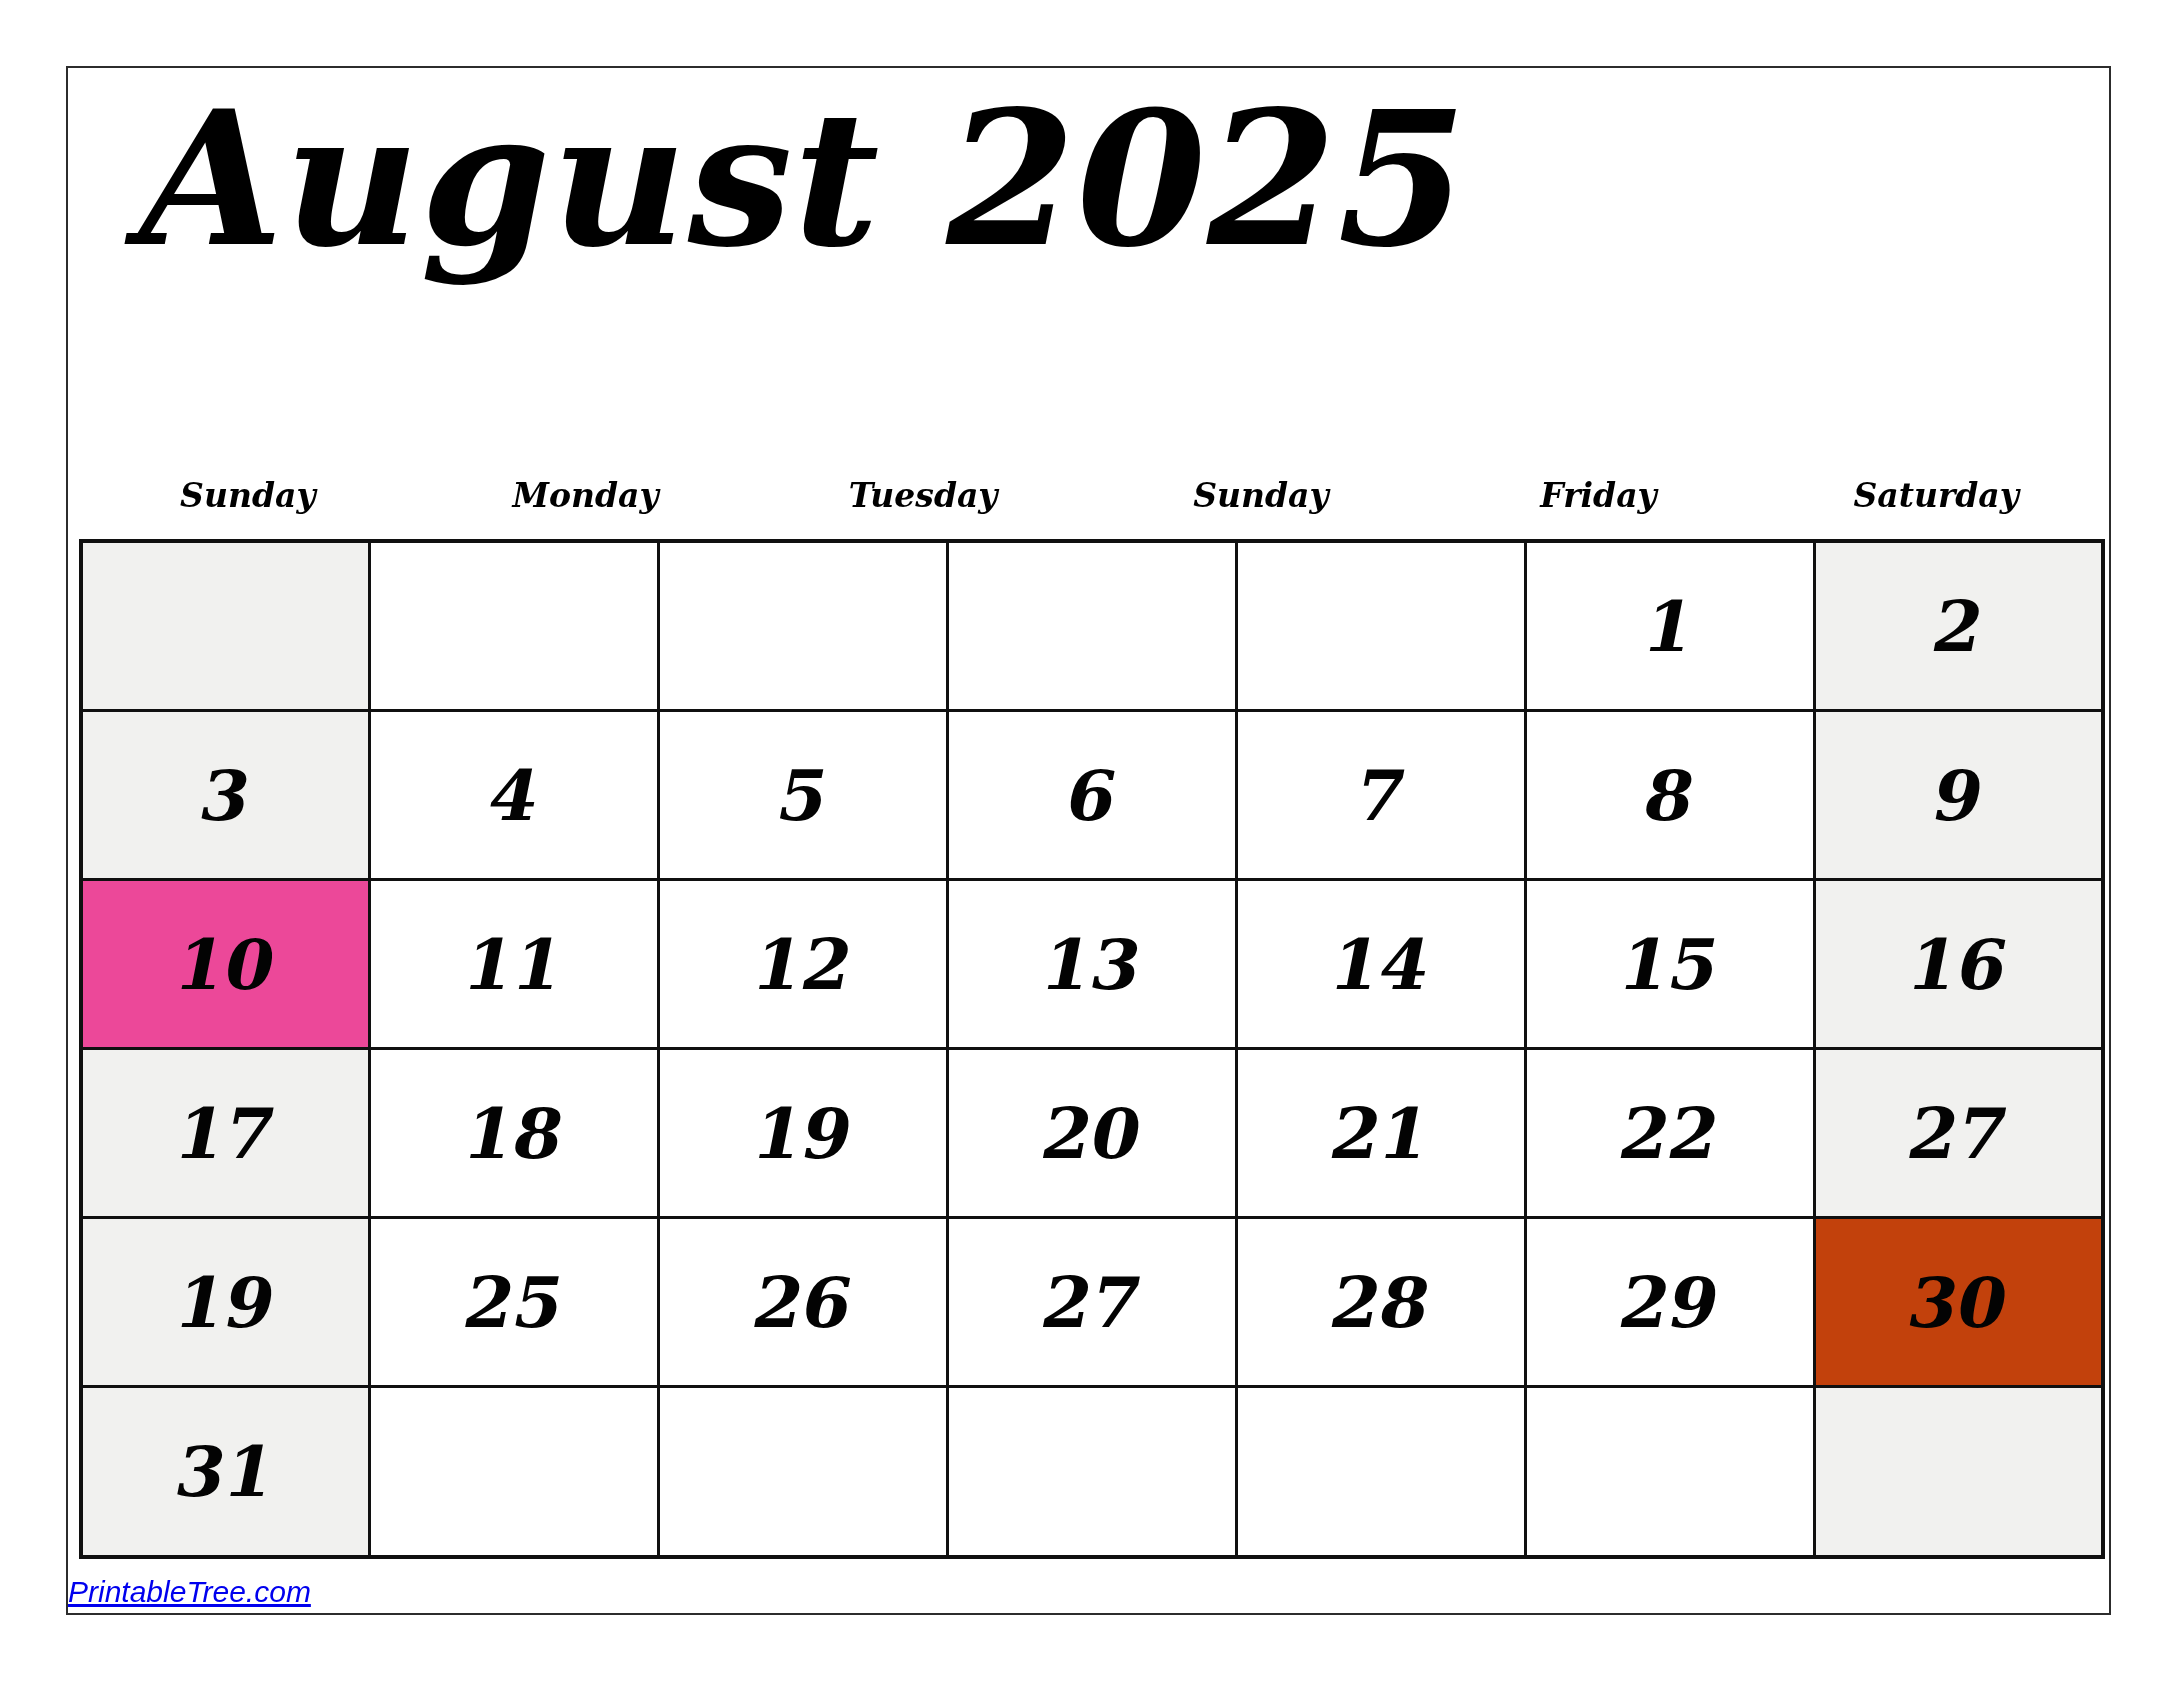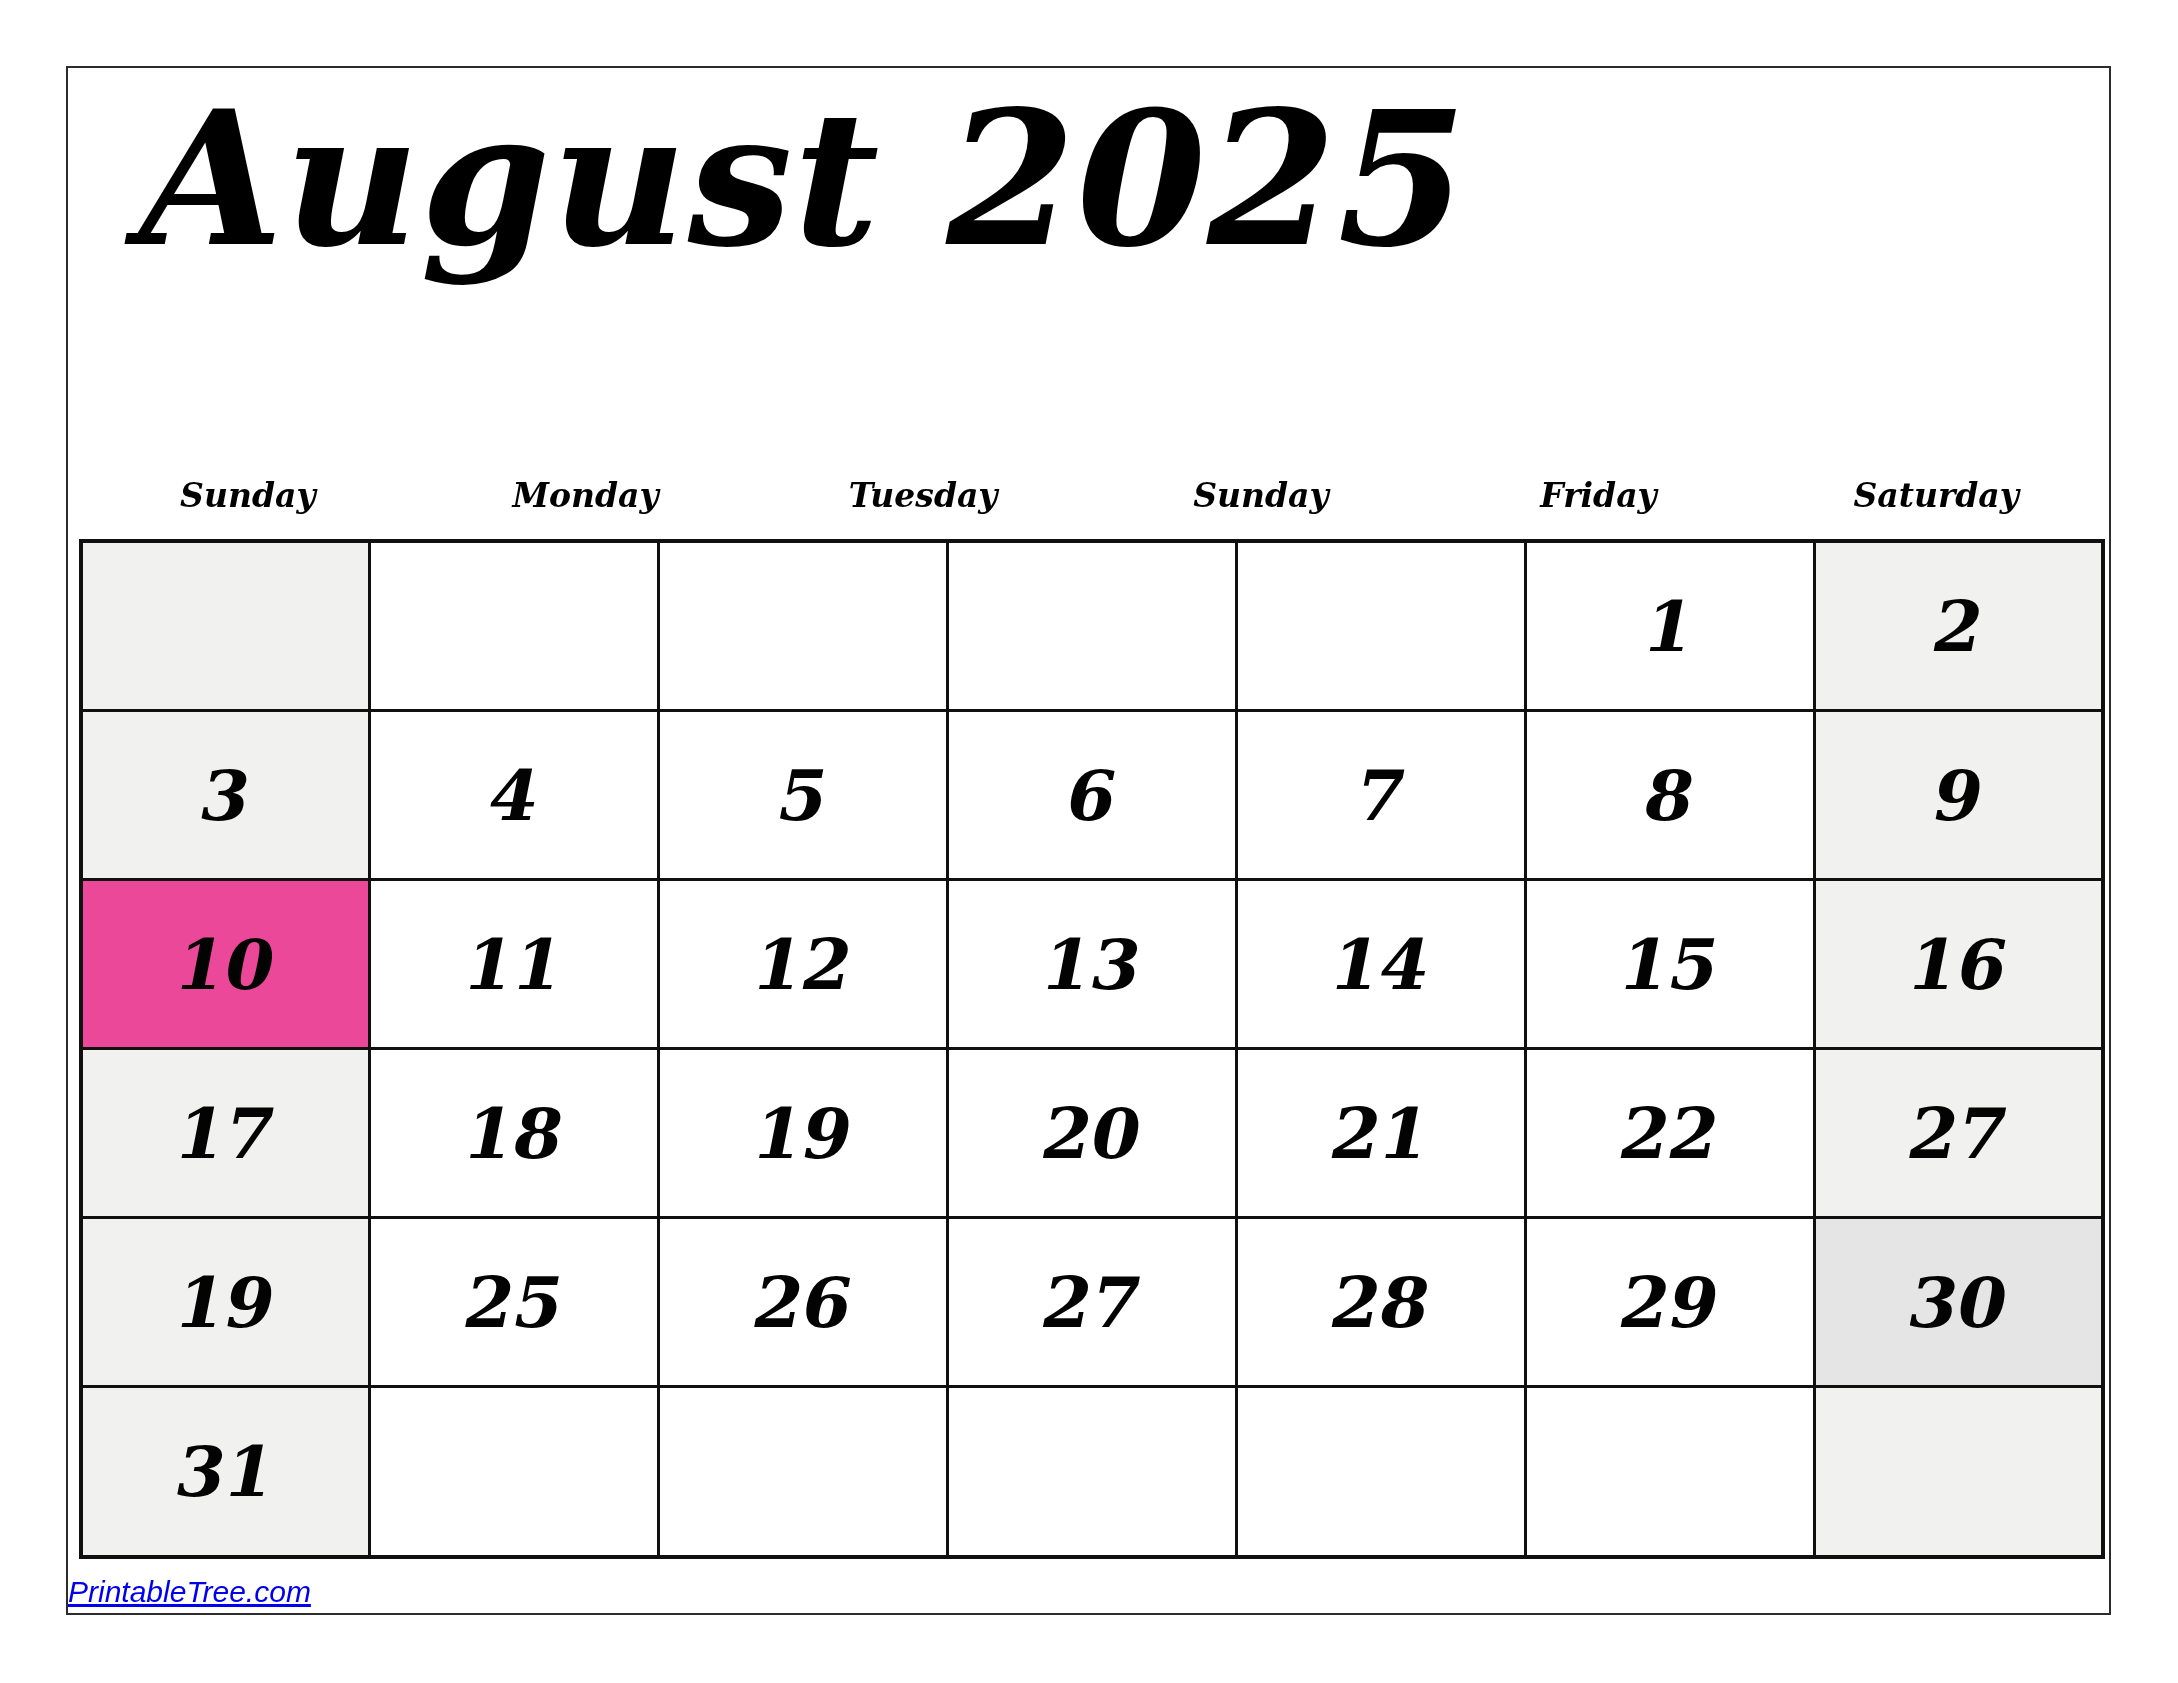--- a/index.html
+++ b/index.html
@@ -138,21 +138,21 @@
           <td>22</td>
           <td style="background: rgb(241, 241, 239);">27</td>
         </tr>
         <tr>
           <td style="background: rgb(241, 241, 239);">19</td>
           <td>25</td>
           <td>26</td>
           <td>27</td>
           <td>28</td>
           <td>29</td>
-          <td style="background: #e5e5e5;">30</td>
+          <td style="background: #c2410c;">30</td>
         </tr>
         <tr>
           <td style="background: rgb(241, 241, 239);">31</td>
           <td></td>
           <td></td>
           <td></td>
           <td></td>
           <td></td>
           <td style="background: rgb(241, 241, 239);"></td>
         </tr>

